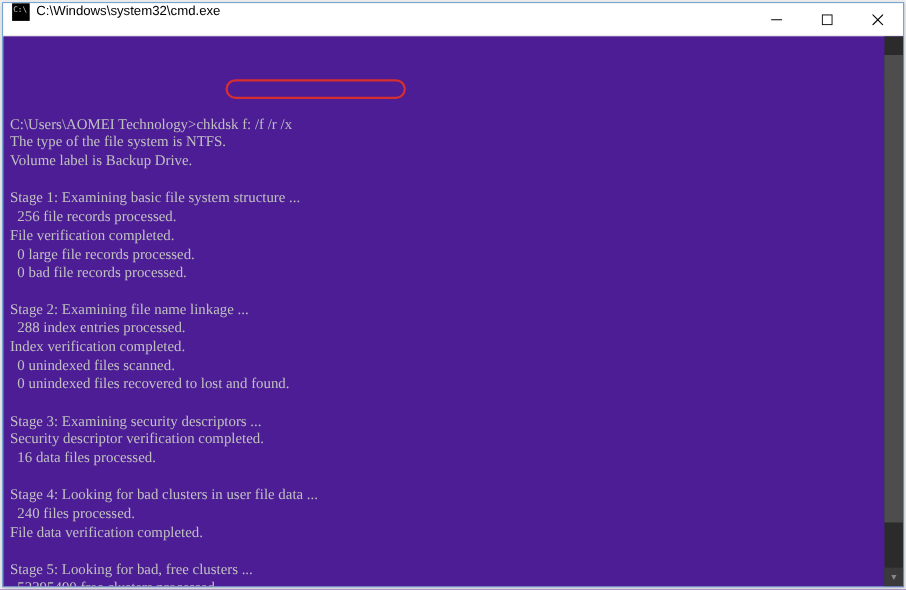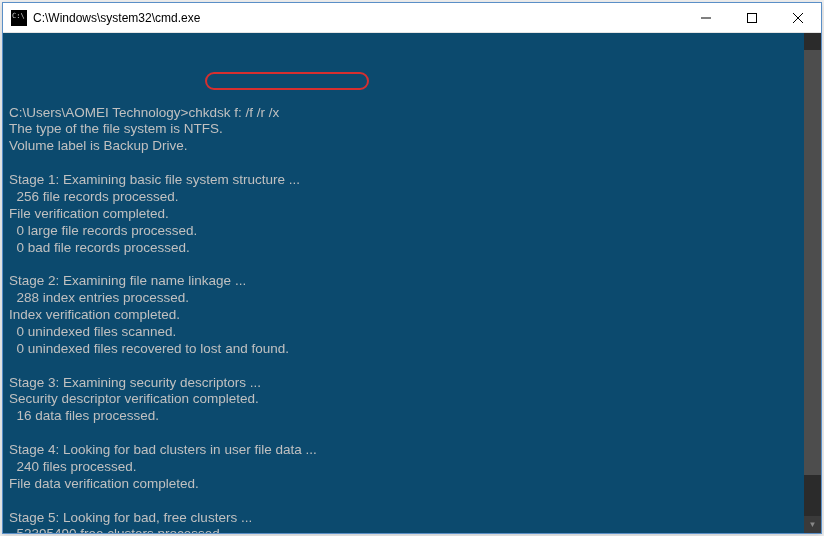--- a/index.html
+++ b/index.html
@@ -17,21 +17,20 @@
       background: #fff;
       border: 1px solid #5a8fc7;
       display: flex;
       flex-direction: column;
       box-shadow: 0 2px 6px rgba(0,0,0,0.15);
     }
     .titlebar {
       height: 30px;
       background: #ffffff;
       display: flex;
-      align-items: center;
       border-bottom: 1px solid #e5e5e5;
     }
     .titlebar-icon {
       width: 16px;
       height: 16px;
       margin: 0 6px 0 8px;
       display: inline-block;
       background: #000;
       position: relative;
     }
@@ -60,23 +59,23 @@
       display: flex;
       align-items: center;
       justify-content: center;
       background: transparent;
       border: none;
       cursor: pointer;
     }
     .win-btn svg { width: 10px; height: 10px; }
     .terminal {
       flex: 1;
-      background: #0c4a6e;
+      background: #4c1d95;
       color: #c0c0c0;
-      font-family: Liberation Sans, sans-serif;
+      font-family: Liberation Serif, serif;
       font-size: 13.5px;
       line-height: 1.25;
       padding: 4px 0 4px 6px;
       overflow: hidden;
       position: relative;
       white-space: pre;
     }
     .terminal-inner {
       position: relative;
     }

